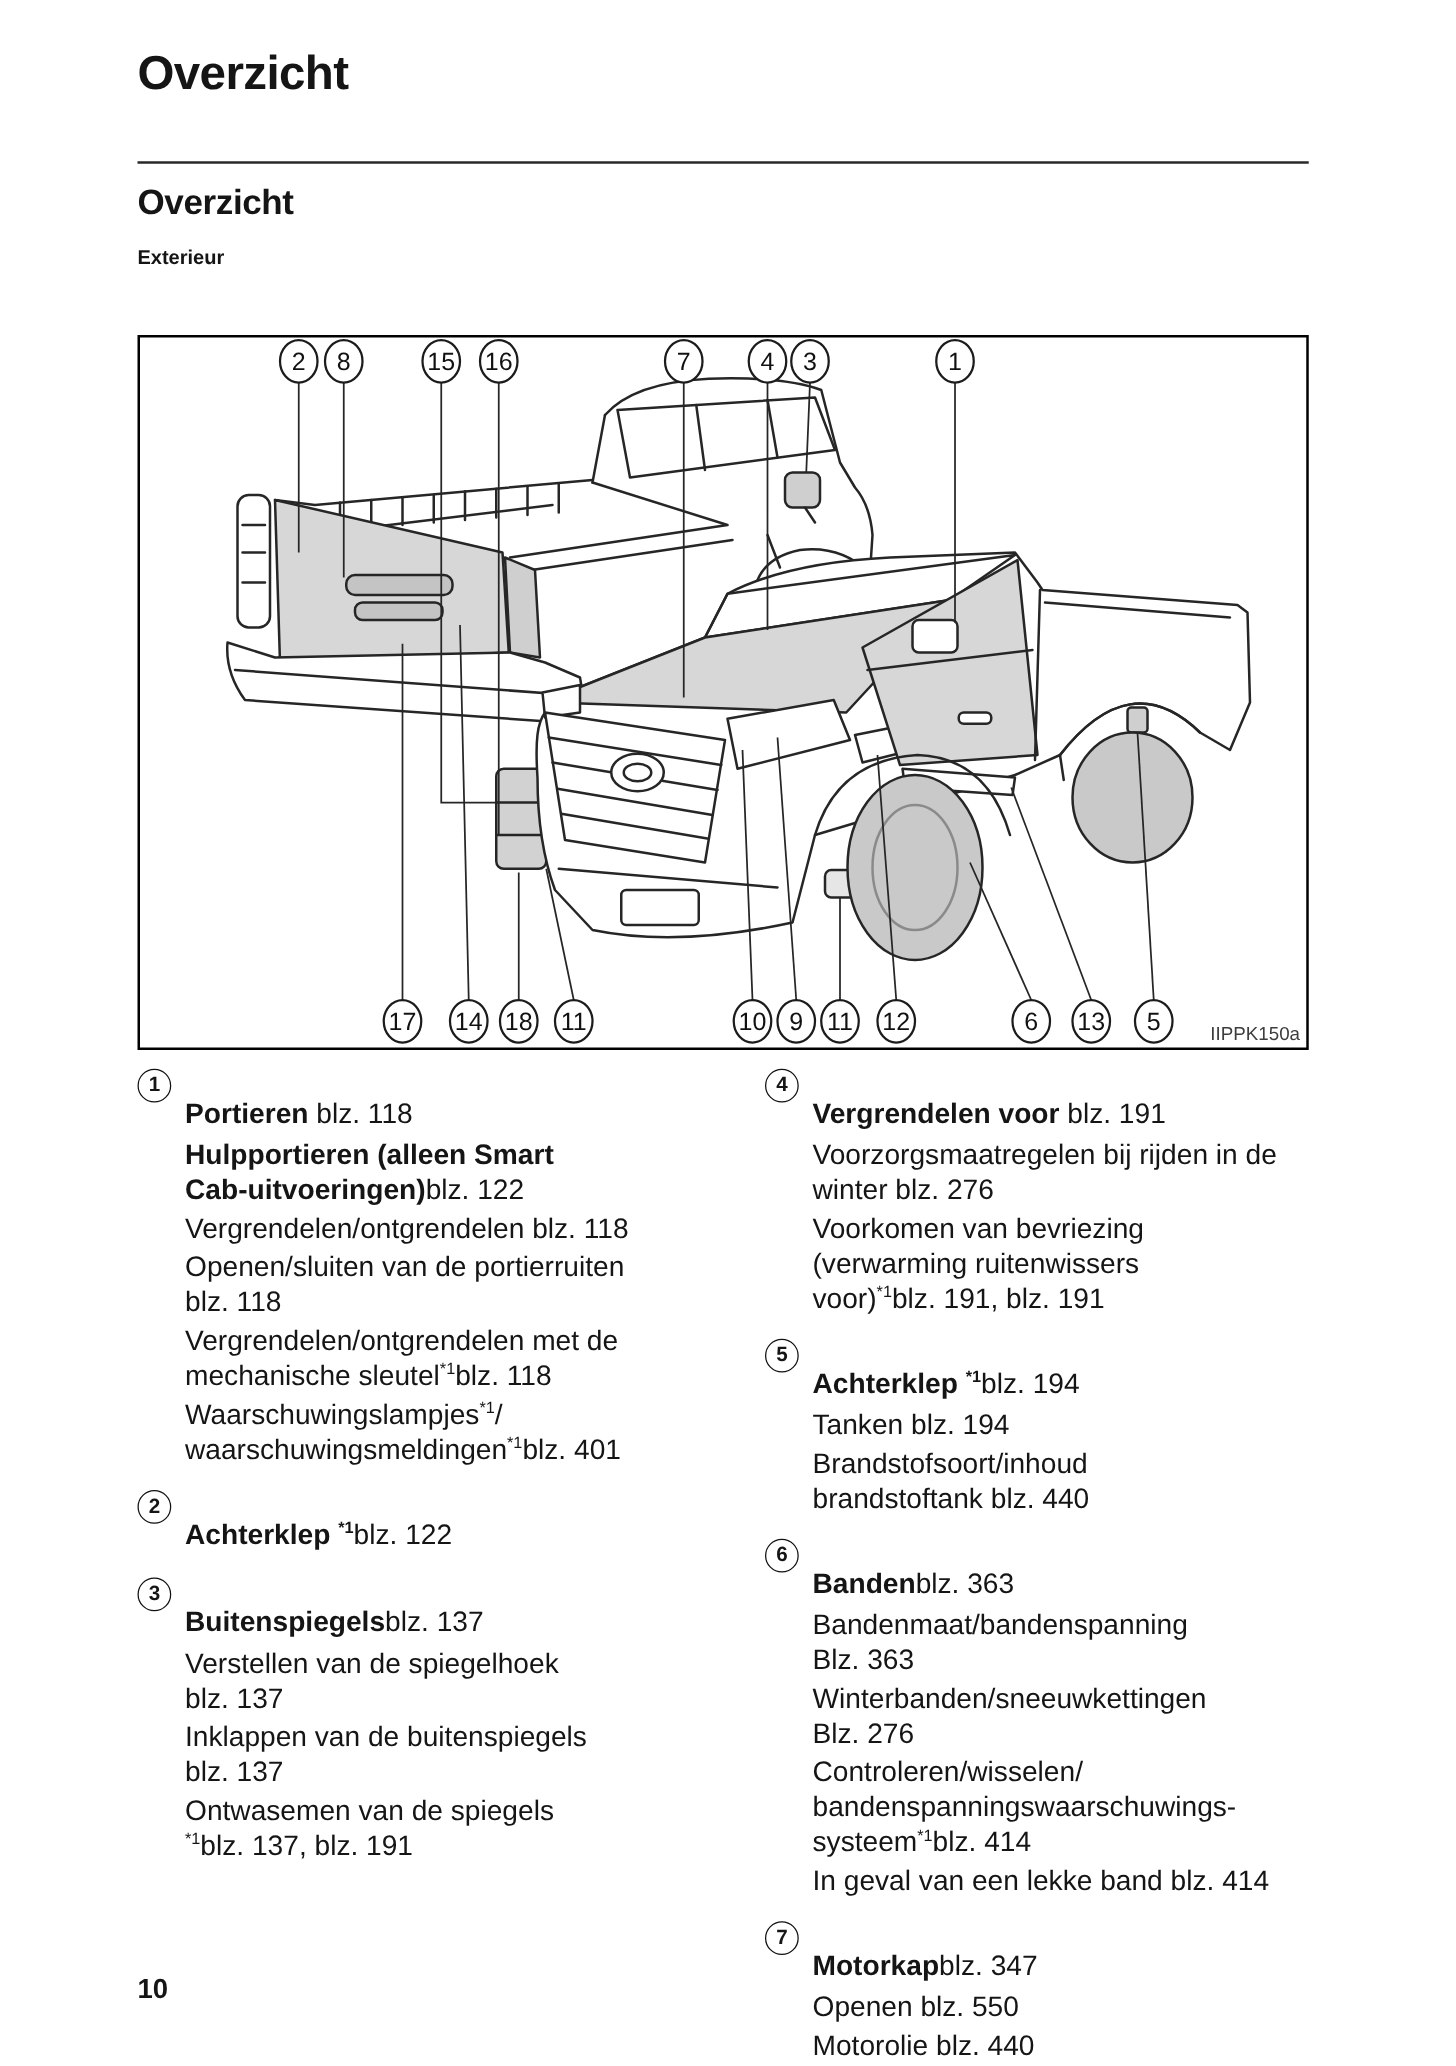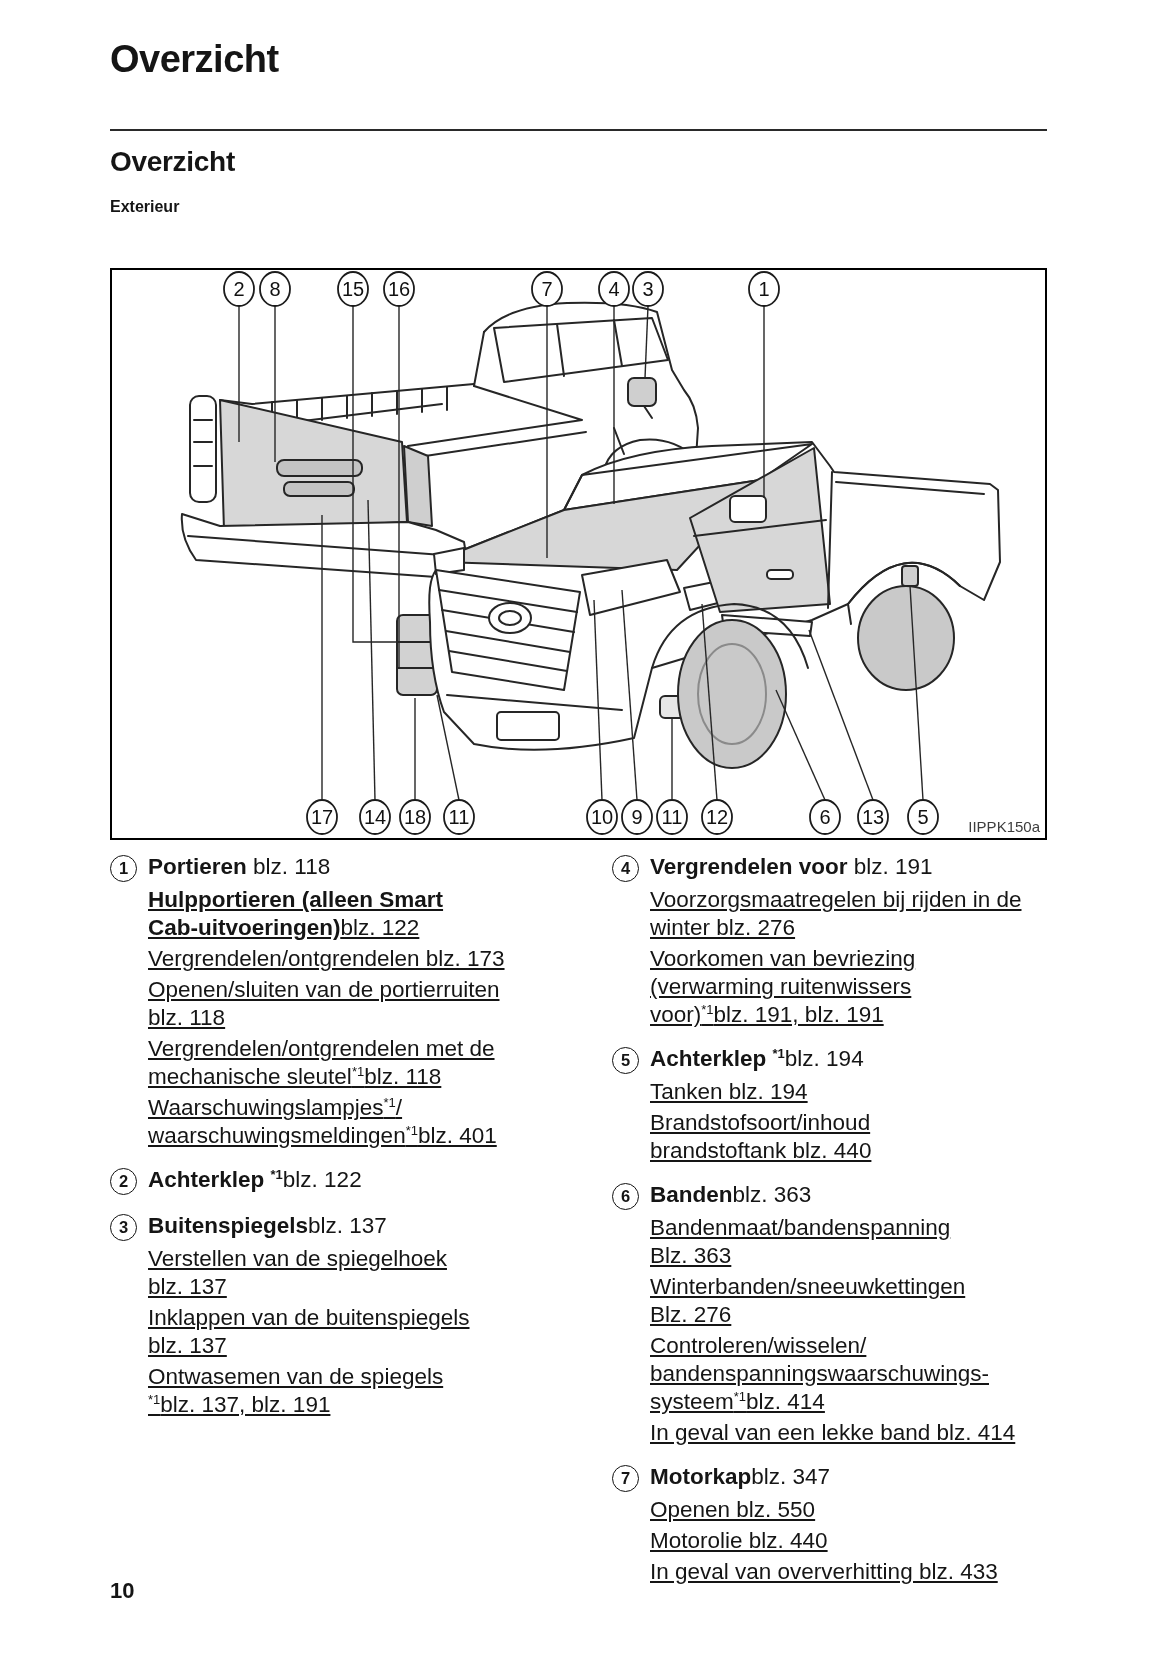--- a/index.html
+++ b/index.html
@@ -21,23 +21,23 @@
   .col-left{left:110px;width:455px;}
   .col-right{left:612px;width:437px;}
   .item{display:flex;margin-bottom:13px;}
   .badge{
     flex:0 0 auto;width:25px;height:25px;margin-top:2px;margin-right:11px;
     border:1.7px solid #111;border-radius:50%;
     display:flex;align-items:center;justify-content:center;
     font-size:16.5px;font-weight:bold;line-height:1;
   }
   .ibody{flex:1 1 auto;min-width:0;}
-  .ititle{margin-bottom:5px;}
+  .ititle{margin-bottom:5px;margin-top:24px;}
   .ititle b{font-weight:bold;}
-  .sub{margin-bottom:3px;text-decoration:underline;}
+  .sub{margin-bottom:3px;}
   sup.fn{font-size:13px;line-height:0;vertical-align:super;}
   .pagenum{position:absolute;left:110px;top:1578px;font-size:22px;font-weight:bold;}
   text{font-family:"Liberation Sans",sans-serif;}
 </style>
 </head>
 <body>
 
 <div class="page">
 
   <div class="h1">Overzicht</div>
@@ -234,21 +234,21 @@
     </svg>
   </div>
 
   <div class="cols">
     <div class="col col-left" id="col-left">
         <div class="item">
           <span class="badge">1</span>
           <div class="ibody">
             <div class="ititle"><b>Portieren</b> blz. 118</div>
             <div class="sub"><b>Hulpportieren (alleen Smart<br>Cab-uitvoeringen)</b>blz. 122</div>
-            <div class="sub">Vergrendelen/ontgrendelen blz. 173</div>
+            <div class="sub">Vergrendelen/ontgrendelen blz. 118</div>
             <div class="sub">Openen/sluiten van de portierruiten<br>blz. 118</div>
             <div class="sub">Vergrendelen/ontgrendelen met de<br>mechanische sleutel<sup class="fn">*1</sup>blz. 118</div>
             <div class="sub">Waarschuwingslampjes<sup class="fn">*1</sup>/<br>waarschuwingsmeldingen<sup class="fn">*1</sup>blz. 401</div>
           </div>
         </div>
         <div class="item">
           <span class="badge">2</span>
           <div class="ibody">
             <div class="ititle"><b>Achterklep </b><sup class="fn" style="font-weight: bold;">*1</sup>blz. 122</div>
           </div>

